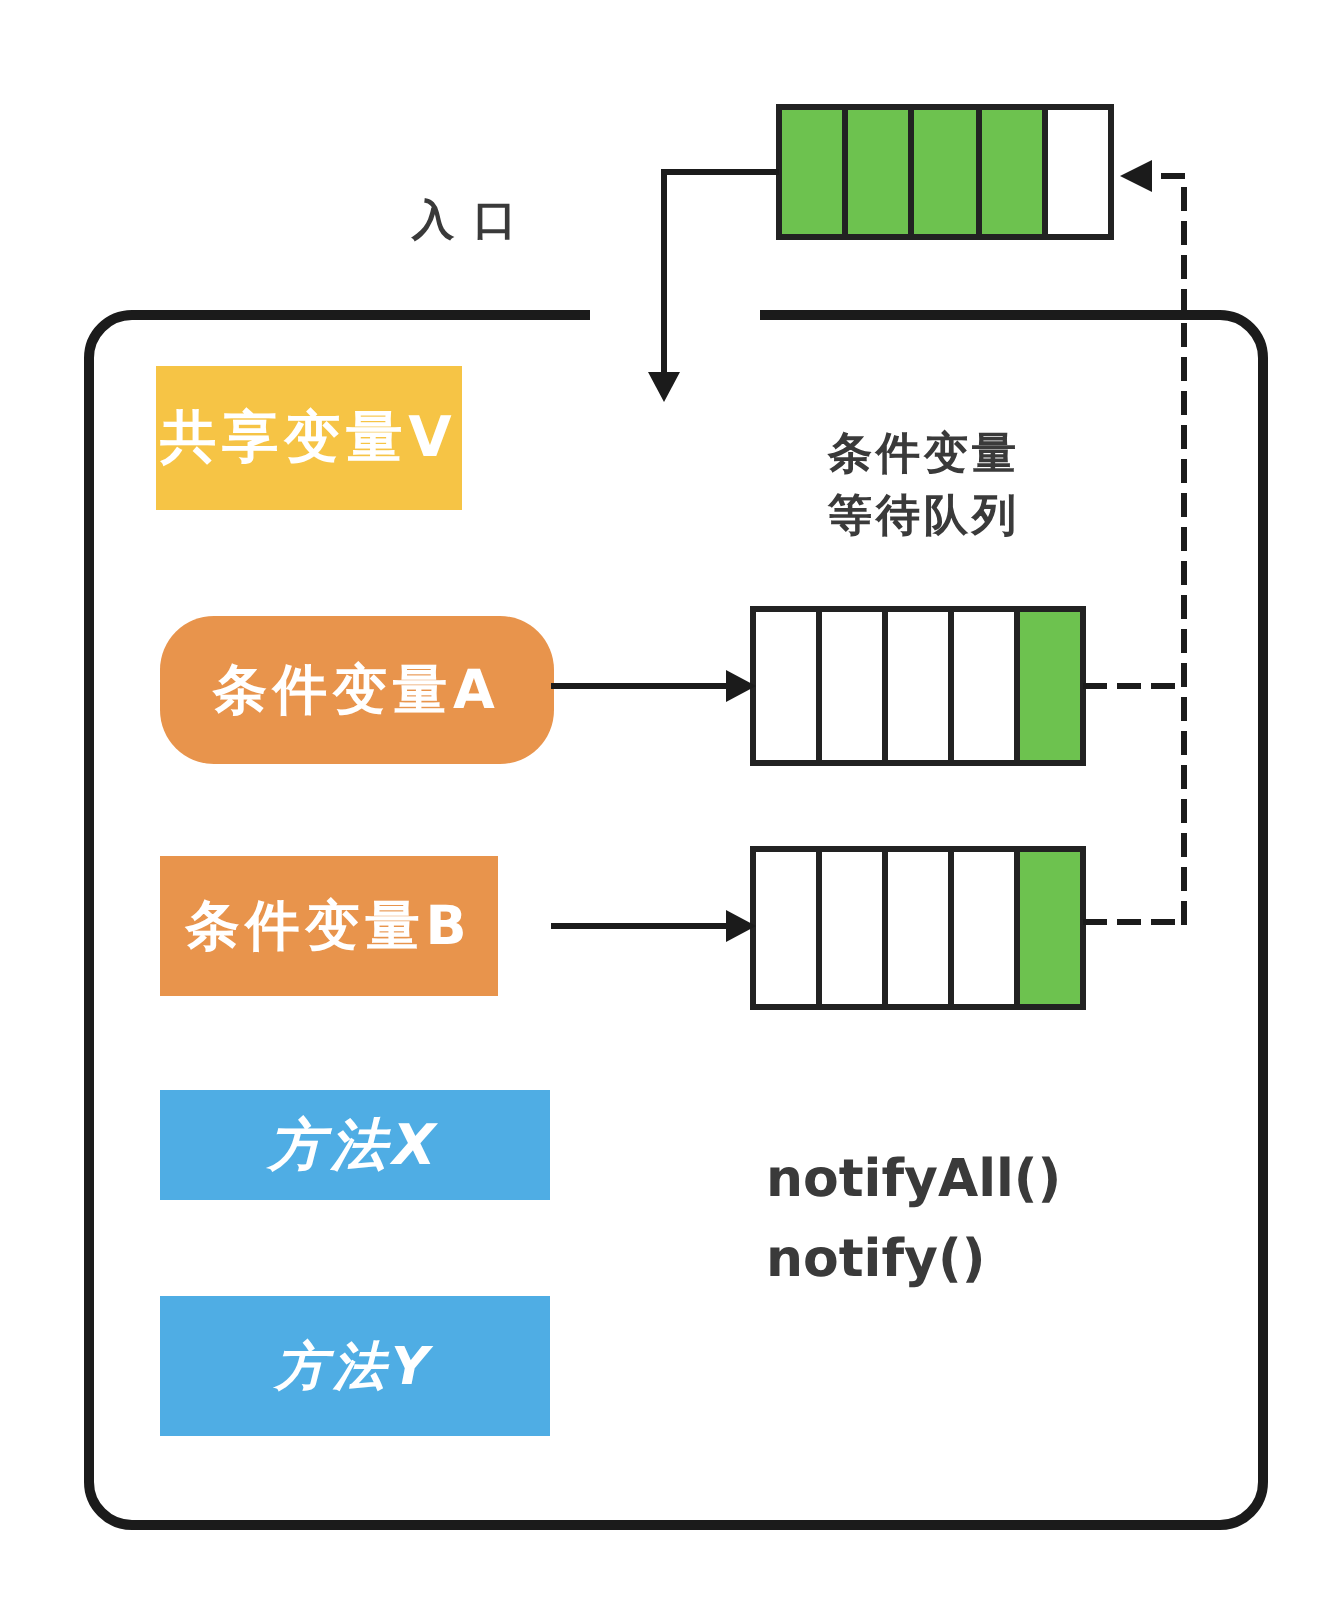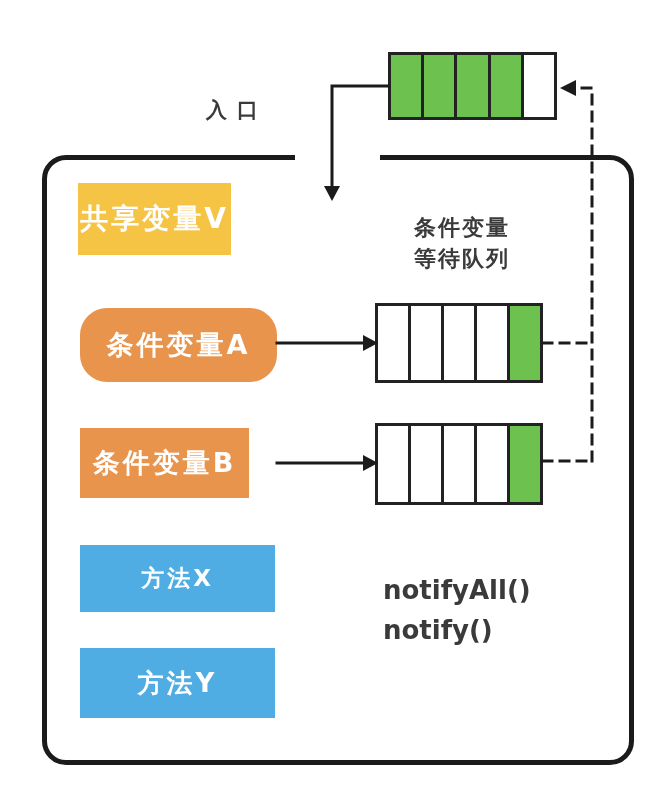--- a/index.html
+++ b/index.html
@@ -22,22 +22,22 @@
   .entry-text{left:188px;top:96px;width:80px;font-size:21px;letter-spacing:10px;font-weight:600;text-align:right;}
   .cond-q-label{left:392px;top:212px;width:140px;text-align:center;font-size:22px;line-height:31px;letter-spacing:2px;font-weight:700;}
   .methods{left:383px;top:570px;font-size:26px;line-height:40px;font-weight:600;color:var(--text);}
 
   
   .box{position:absolute;display:flex;align-items:center;justify-content:center;
     color:var(--box_text);font-weight:600;z-index:2;letter-spacing:3px;}
   .box-yellow{left:78px;top:183px;width:153px;height:72px;background:var(--yellow);font-size:28px;}
   .box-orange-a{left:80px;top:308px;width:197px;height:74px;background:var(--orange);font-size:27px;border-radius:27px;}
   .box-orange-b{left:80px;top:428px;width:169px;height:70px;background:var(--orange);font-size:27px;}
-  .box-blue-x{left:80px;top:545px;width:195px;height:67px;background:var(--blue);font-size:23px;}
-  .box-blue-y{left:80px;top:648px;width:195px;height:70px;background:var(--blue);font-size:26px;}
+  .box-blue-x{left:80px;top:545px;width:195px;height:55px;background:var(--blue);font-size:28px;font-style:italic;}
+  .box-blue-y{left:80px;top:648px;width:195px;height:70px;background:var(--blue);font-size:26px;font-style:italic;}
 
   
   .queue{position:absolute;display:flex;border:3px solid #222;background:#ffffff;z-index:2;}
   .entry-queue{left:388px;top:52px;width:169px;height:68px;}
   .queue-a{left:375px;top:303px;width:168px;height:80px;}
   .queue-b{left:375px;top:423px;width:168px;height:82px;}
   .qcell{flex:1 1 0;border-right:3px solid #222;}
   .qcell:last-child{border-right:none;}
   .qcell.filled{background:var(--green);}
   .qcell.empty{background:#ffffff;}

